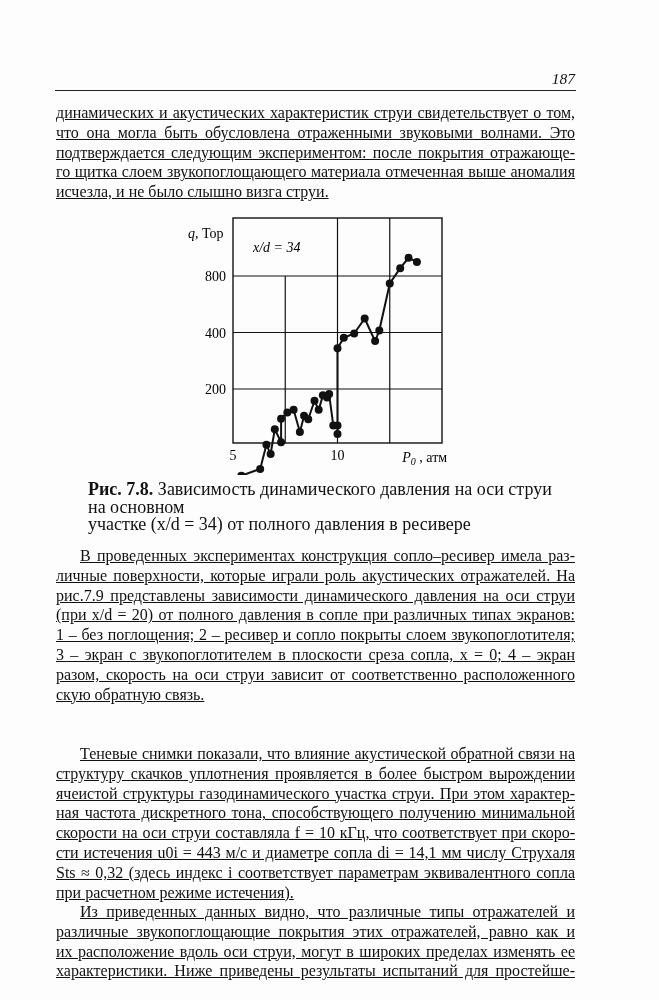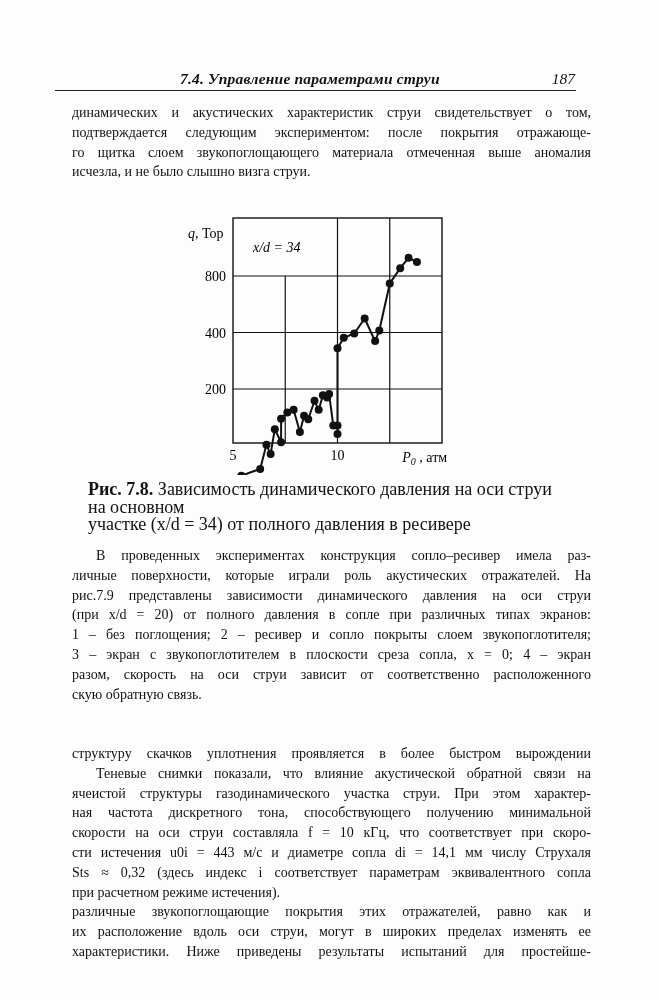--- a/index.html
+++ b/index.html
@@ -3,40 +3,40 @@
 <meta charset="utf-8">
 <style>
   html, body { margin:0; padding:0; background:#fdfdfd; }
   body { width:659px; height:1000px; position:relative; overflow:hidden;
          font-family:"Liberation Serif","DejaVu Serif",serif; color:#111; }
   .running-head { position:absolute; left:55px; top:68px; width:521px; height:22px;
          border-bottom:1.2px solid #222; }
   .running-head .title { position:absolute; left:125px; top:2px; font-style:italic; font-weight:bold;
          font-size:15.5px; letter-spacing:0.2px; }
   .running-head .pnum { position:absolute; right:1px; top:2px; font-size:15.5px;font-style:italic; }
-  .text-block { position:absolute; left:72px; width:519px; font-size:14px; line-height:19.8px;
-         text-align:justify; }
+  .text-block { position:absolute; left:56px; width:519px; font-size:16px; line-height:19.8px;
+         text-align:justify;text-decoration:underline; }
   .line { display:block; text-align:justify; text-align-last:justify; white-space:nowrap; }
   .line.last { text-align-last:left; }
   .indent { padding-left:24px; }
   .caption { position:absolute; left:88px; top:481px; width:470px; font-size:18px; line-height:17.5px; }
   .caption .lbl { font-weight:bold; }
   .chart { position:absolute; left:180px; top:215px; width:290px; height:260px; }
   svg text { font-family:"Liberation Serif","DejaVu Serif",serif; }
 </style>
 </head>
 <body>
 
 <div class="running-head">
-  <span class="title">7.4. Управление параметрами струи</span>
   <span class="pnum">187</span>
 </div>
 
 <div class="text-block" style="top:103px;">
   <span class="line">динамических и акустических характеристик струи свидетельствует о том,</span>
+  <span class="line">что она могла быть обусловлена отраженными звуковыми волнами. Это</span>
   <span class="line">подтверждается следующим экспериментом: после покрытия отражающе-</span>
   <span class="line">го щитка слоем звукопоглощающего материала отмеченная выше аномалия</span>
   <span class="line last">исчезла, и не было слышно визга струи.</span>
 </div>
 
 <div class="chart">
   <svg id="chart-svg" width="290" height="260" viewBox="180 215 290 260">
     <g id="grid">
         <rect x="233" y="218" width="209" height="225" fill="none" stroke="#111" stroke-width="1.4"></rect>
         <line x1="233" x2="442" y1="389" y2="389" stroke="#111" stroke-width="1.2"></line>
@@ -105,27 +105,28 @@
   <span class="line">личные поверхности, которые играли роль акустических отражателей. На</span>
   <span class="line">рис.7.9 представлены зависимости динамического давления на оси струи</span>
   <span class="line">(при x/d = 20) от полного давления в сопле при различных типах экранов:</span>
   <span class="line">1 – без поглощения; 2 – ресивер и сопло покрыты слоем звукопоглотителя;</span>
   <span class="line">3 – экран с звукопоглотителем в плоскости среза сопла, x = 0; 4 – экран</span>
   <span class="line">разом, скорость на оси струи зависит от соответственно расположенного</span>
   <span class="line last">скую обратную связь.</span>
 </div>
 
 <div class="text-block" style="top:744px;">
+  <span class="line indent">Теневые снимки показали, что влияние акустической обратной связи на</span>
   <span class="line">структуру скачков уплотнения проявляется в более быстром вырождении</span>
-  <span class="line indent">Теневые снимки показали, что влияние акустической обратной связи на</span>
   <span class="line">ячеистой структуры газодинамического участка струи. При этом характер-</span>
   <span class="line">ная частота дискретного тона, способствующего получению минимальной</span>
   <span class="line">скорости на оси струи составляла f = 10 кГц, что соответствует при скоро-</span>
   <span class="line">сти истечения u0i = 443 м/с и диаметре сопла di = 14,1 мм числу Струхаля</span>
   <span class="line">Sts ≈ 0,32 (здесь индекс i соответствует параметрам эквивалентного сопла</span>
   <span class="line last">при расчетном режиме истечения).</span>
 </div>
 
 <div class="text-block" style="top:902px;">
+  <span class="line indent">Из приведенных данных видно, что различные типы отражателей и</span>
   <span class="line">различные звукопоглощающие покрытия этих отражателей, равно как и</span>
   <span class="line">их расположение вдоль оси струи, могут в широких пределах изменять ее</span>
   <span class="line">характеристики. Ниже приведены результаты испытаний для простейше-</span>
 </div>
 
 </body></html>

